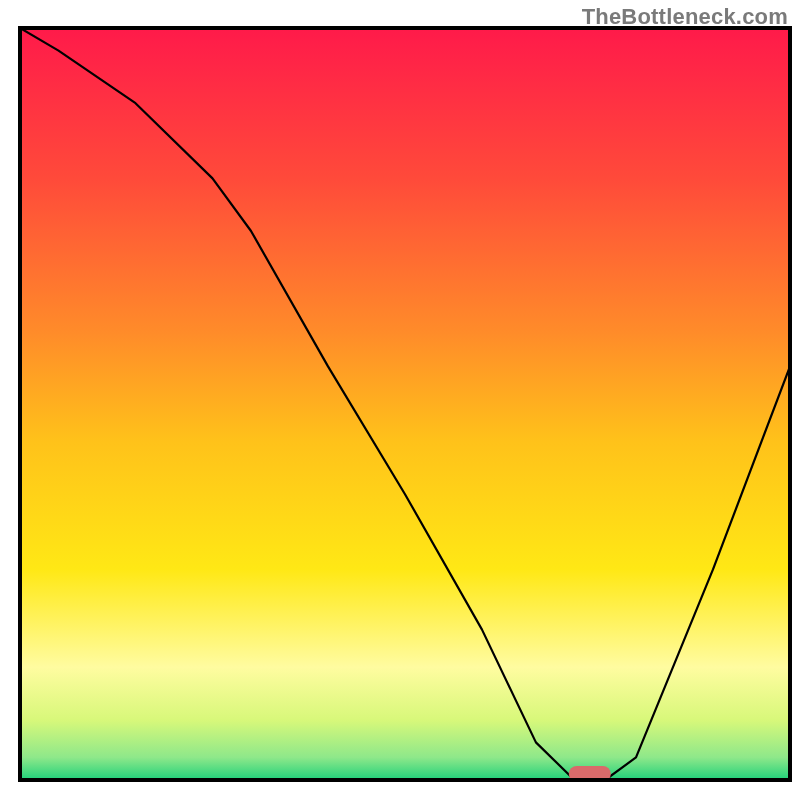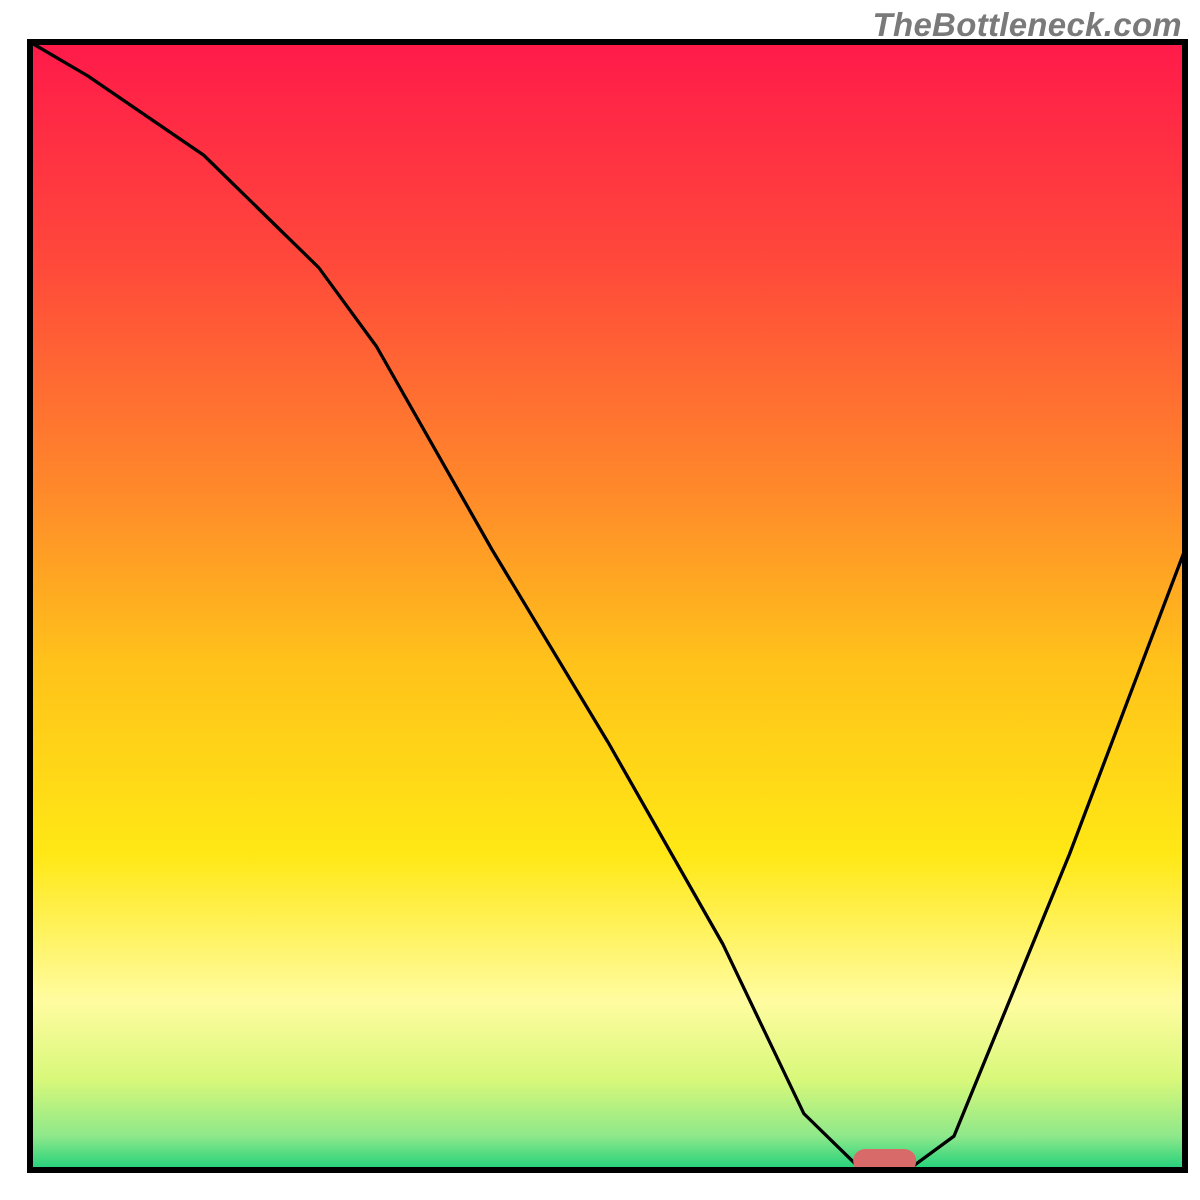--- a/index.html
+++ b/index.html
@@ -7,21 +7,20 @@
     padding: 0;
     width: 800px;
     height: 800px;
     background: #ffffff;
     font-family: Arial, Helvetica, sans-serif;
   }
   .wrap {
     position: relative;
     width: 800px;
     height: 800px;
-    font-style: italic;
   }
   .watermark {
     position: absolute;
     top: 4px;
     right: 12px;
     color: #7a7a7a;
     font-size: 22px;
     font-weight: 600;
     letter-spacing: 0.2px;
     z-index: 20;

